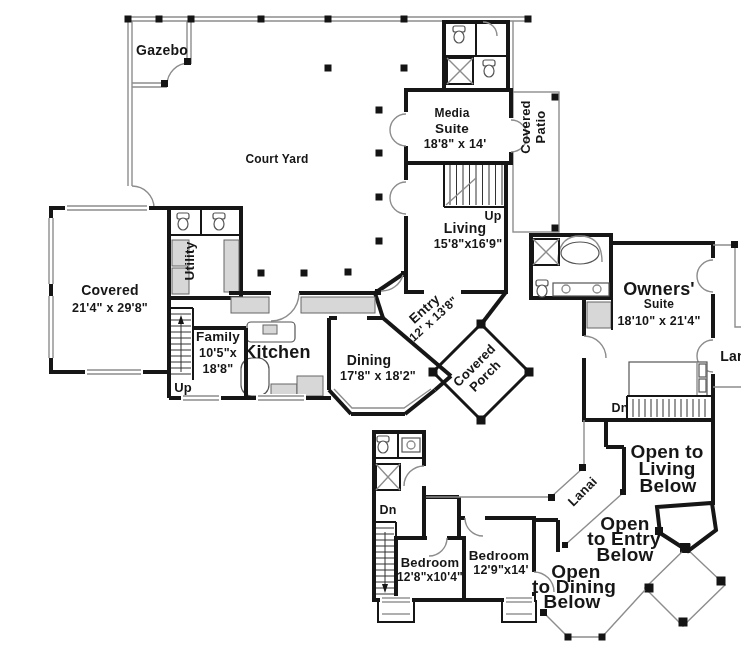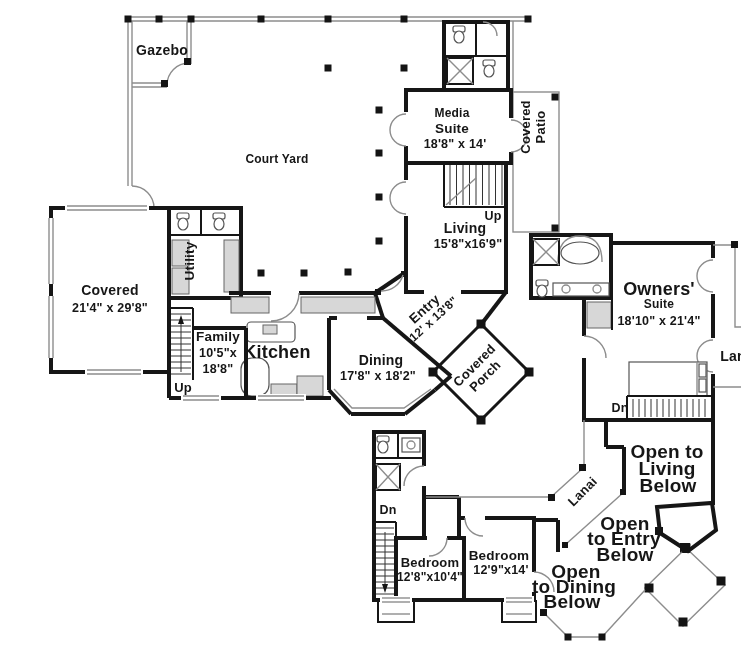--- a/index.html
+++ b/index.html
@@ -330,21 +330,21 @@
 
 <div class="lbl r90" style="left:159px;top:261px;font-size:13.5px">Utility</div>
 
 <div class="lbl" style="left:187px;top:337px;font-size:13.5px">Family</div>
 <div class="lbl" style="left:187px;top:353px;font-size:12.5px">10'5"x</div>
 <div class="lbl" style="left:187px;top:369px;font-size:12.5px">18'8"</div>
 <div class="lbl" style="left:152px;top:388px;font-size:13px">Up</div>
 
 <div class="lbl" style="left:246px;top:352px;font-size:18px">Kitchen</div>
 
-<div class="lbl" style="left:350px;top:361px;font-size:14px">Dining</div>
+<div class="lbl" style="left:338px;top:361px;font-size:14px">Dining</div>
 <div class="lbl" style="left:347px;top:376px;font-size:12.5px">17'8" x 18'2"</div>
 
 <div class="lbl r42" style="left:398px;top:314px;font-size:13.5px">
   <div>Entry</div>
   <div style="font-size:12px">12' x 13'8"</div>
 </div>
 
 <div class="lbl r45" style="left:449px;top:371px;font-size:13px">
   <div>Covered</div>
   <div>Porch</div>

